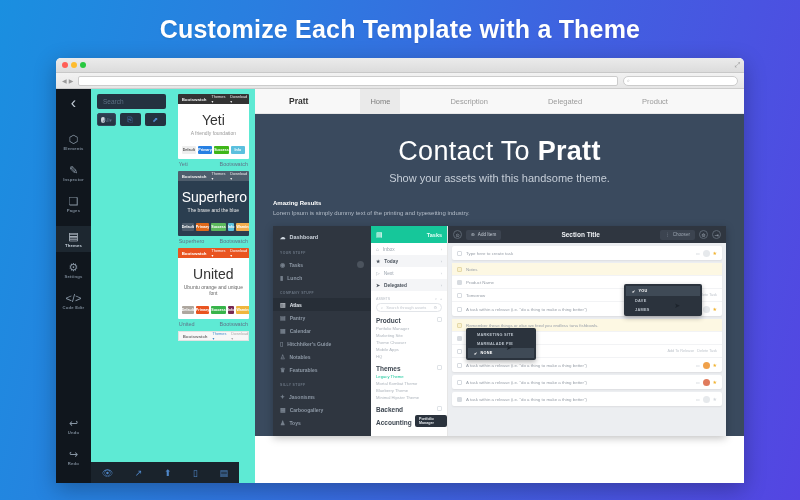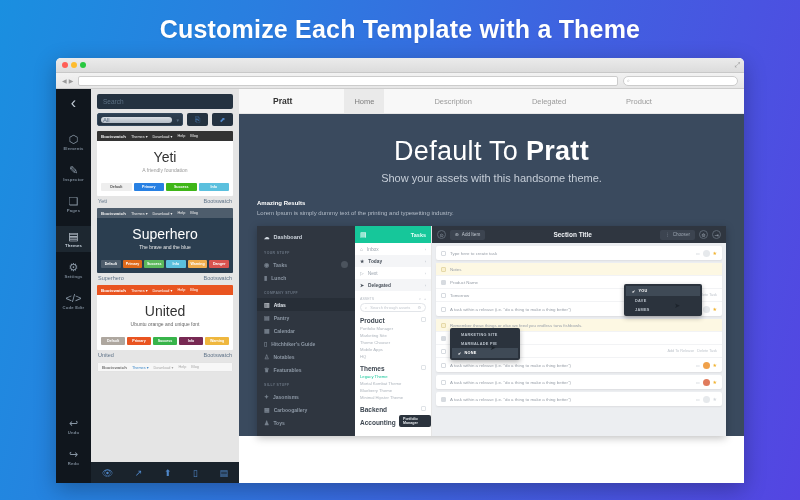--- a/index.html
+++ b/index.html
@@ -63,22 +63,22 @@
     margin-bottom:13px; color:#7c8a99; width:35px;
   }
   .rail-item.active { background:#1d2730; padding:4px 0; margin-bottom:9px; }
   .rail-item.active .rail-ico, .rail-item.active .rail-lbl { color:#c9d3dd; }
   .rail-ico { font-size:11px; line-height:12px; color:#8795a3; }
   .rail-lbl { font-size:4.2px; letter-spacing:.2px; color:#7b8896; font-weight:bold; }
   .rail-bottom { margin-top:auto; margin-bottom:4px; display:flex; flex-direction:column; align-items:center; }
 
   
   .panel {
-    width:148px; background:#e5e5e5; flex-shrink:0; position:relative;
-    display:flex; flex-direction:column; overflow:hidden;
+    width:164px; background:#5eead4; flex-shrink:0; position:relative;
+    display:flex; overflow:hidden;
   }
   .panel-top { padding:5px 6px 0 6px; }
   .psearch {
     height:15px; background:#243240; border-radius:2px; display:flex;
     align-items:center; padding:0 6px; color:#5c7083; font-size:6.5px; margin-bottom:4px;
   }
   .prow { display:flex; gap:4px; align-items:center; }
   .pselect {
     flex:1; height:13px; border-radius:2px; position:relative;
     background:linear-gradient(#2e4052,#243240); border:1px solid #34485c;
@@ -421,21 +421,21 @@
         <div style="display:flex" id="pnav-items">
             <div class="nitem active">Home</div>
             <div class="nitem">Description</div>
             <div class="nitem">Delegated</div>
             <div class="nitem">Product</div>
           </div>
       </div>
 
       <div class="hero">
         <h1>
-          <span>Default To </span><b>Pratt</b>
+          <span>Contact To </span><b>Pratt</b>
         </h1>
         <h2>Show your assets with this handsome theme.</h2>
         <div class="sec">
           <div class="sec-t">Amazing Results</div>
           <div class="sec-p">Lorem Ipsum is simply dummy text of the printing and typesetting industry.</div>
         </div>
 
         <div class="shot">
 
           <div class="sh-side">

